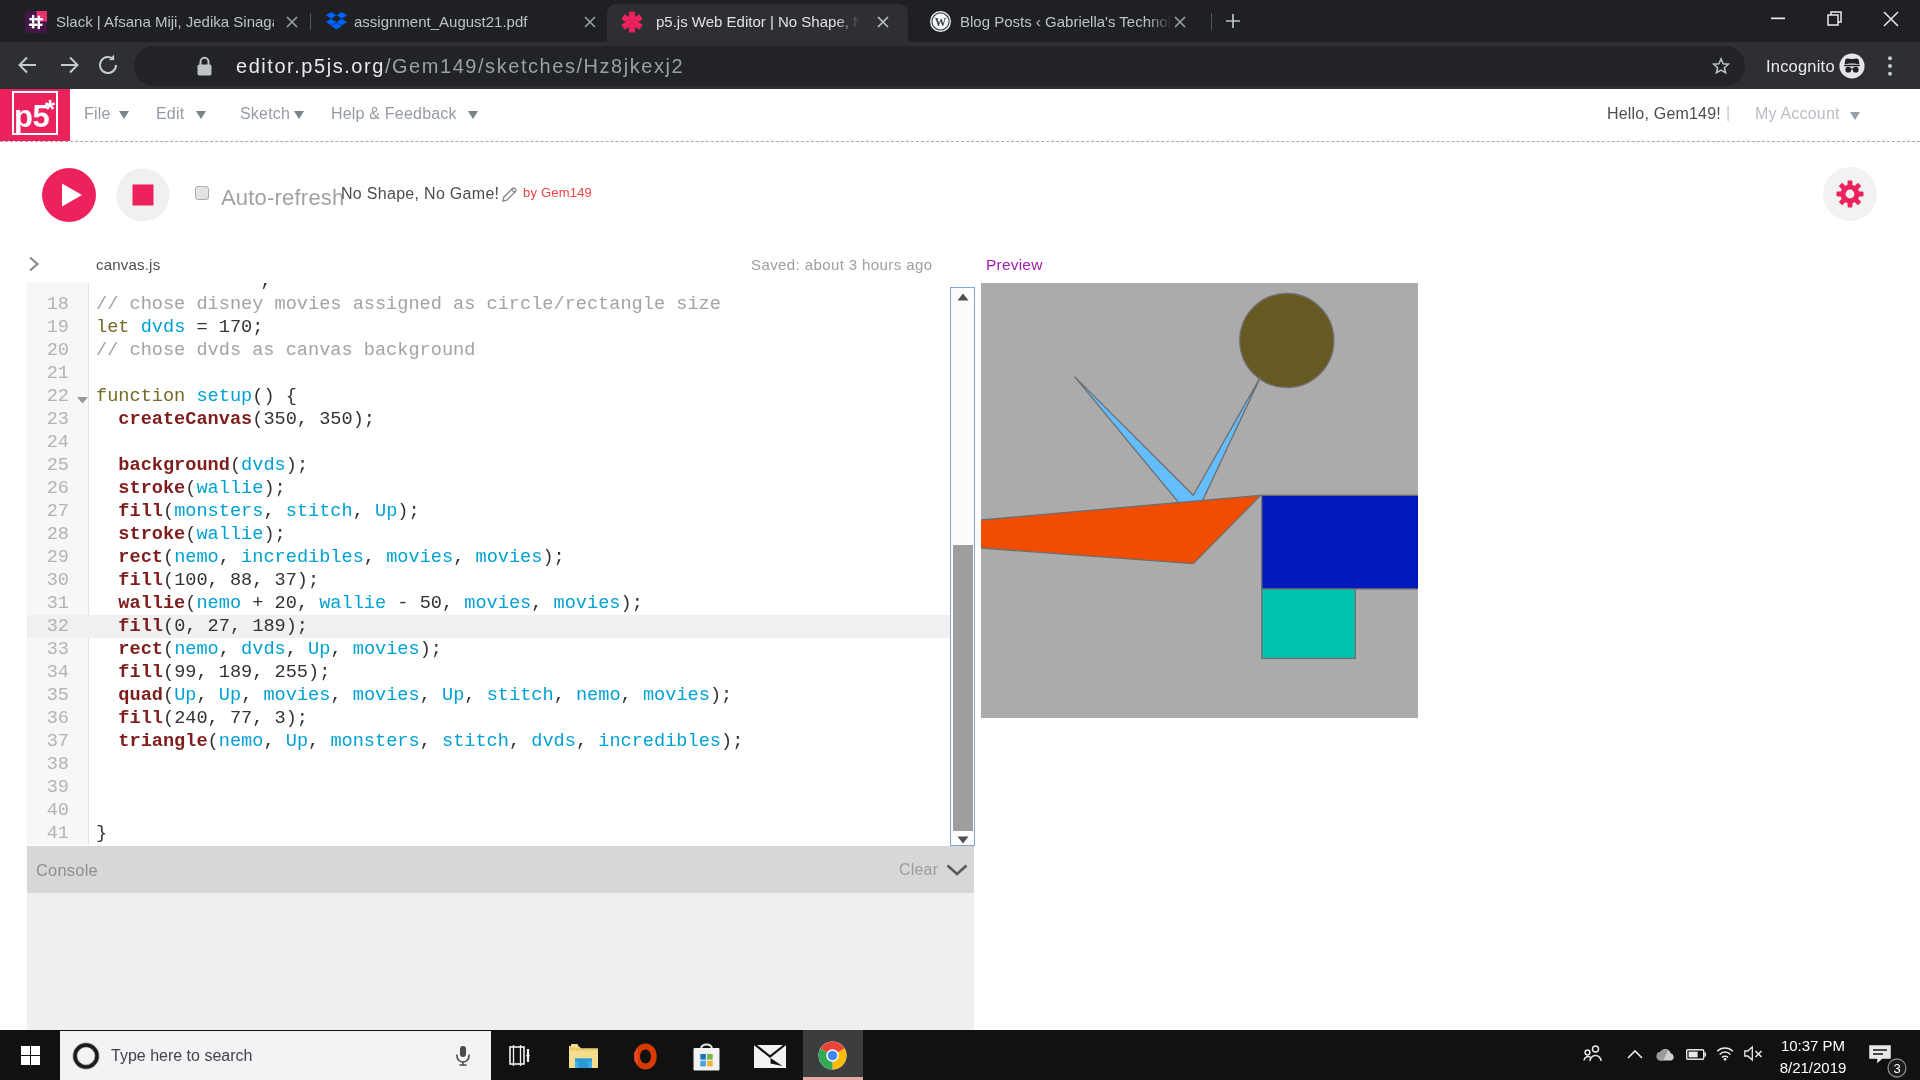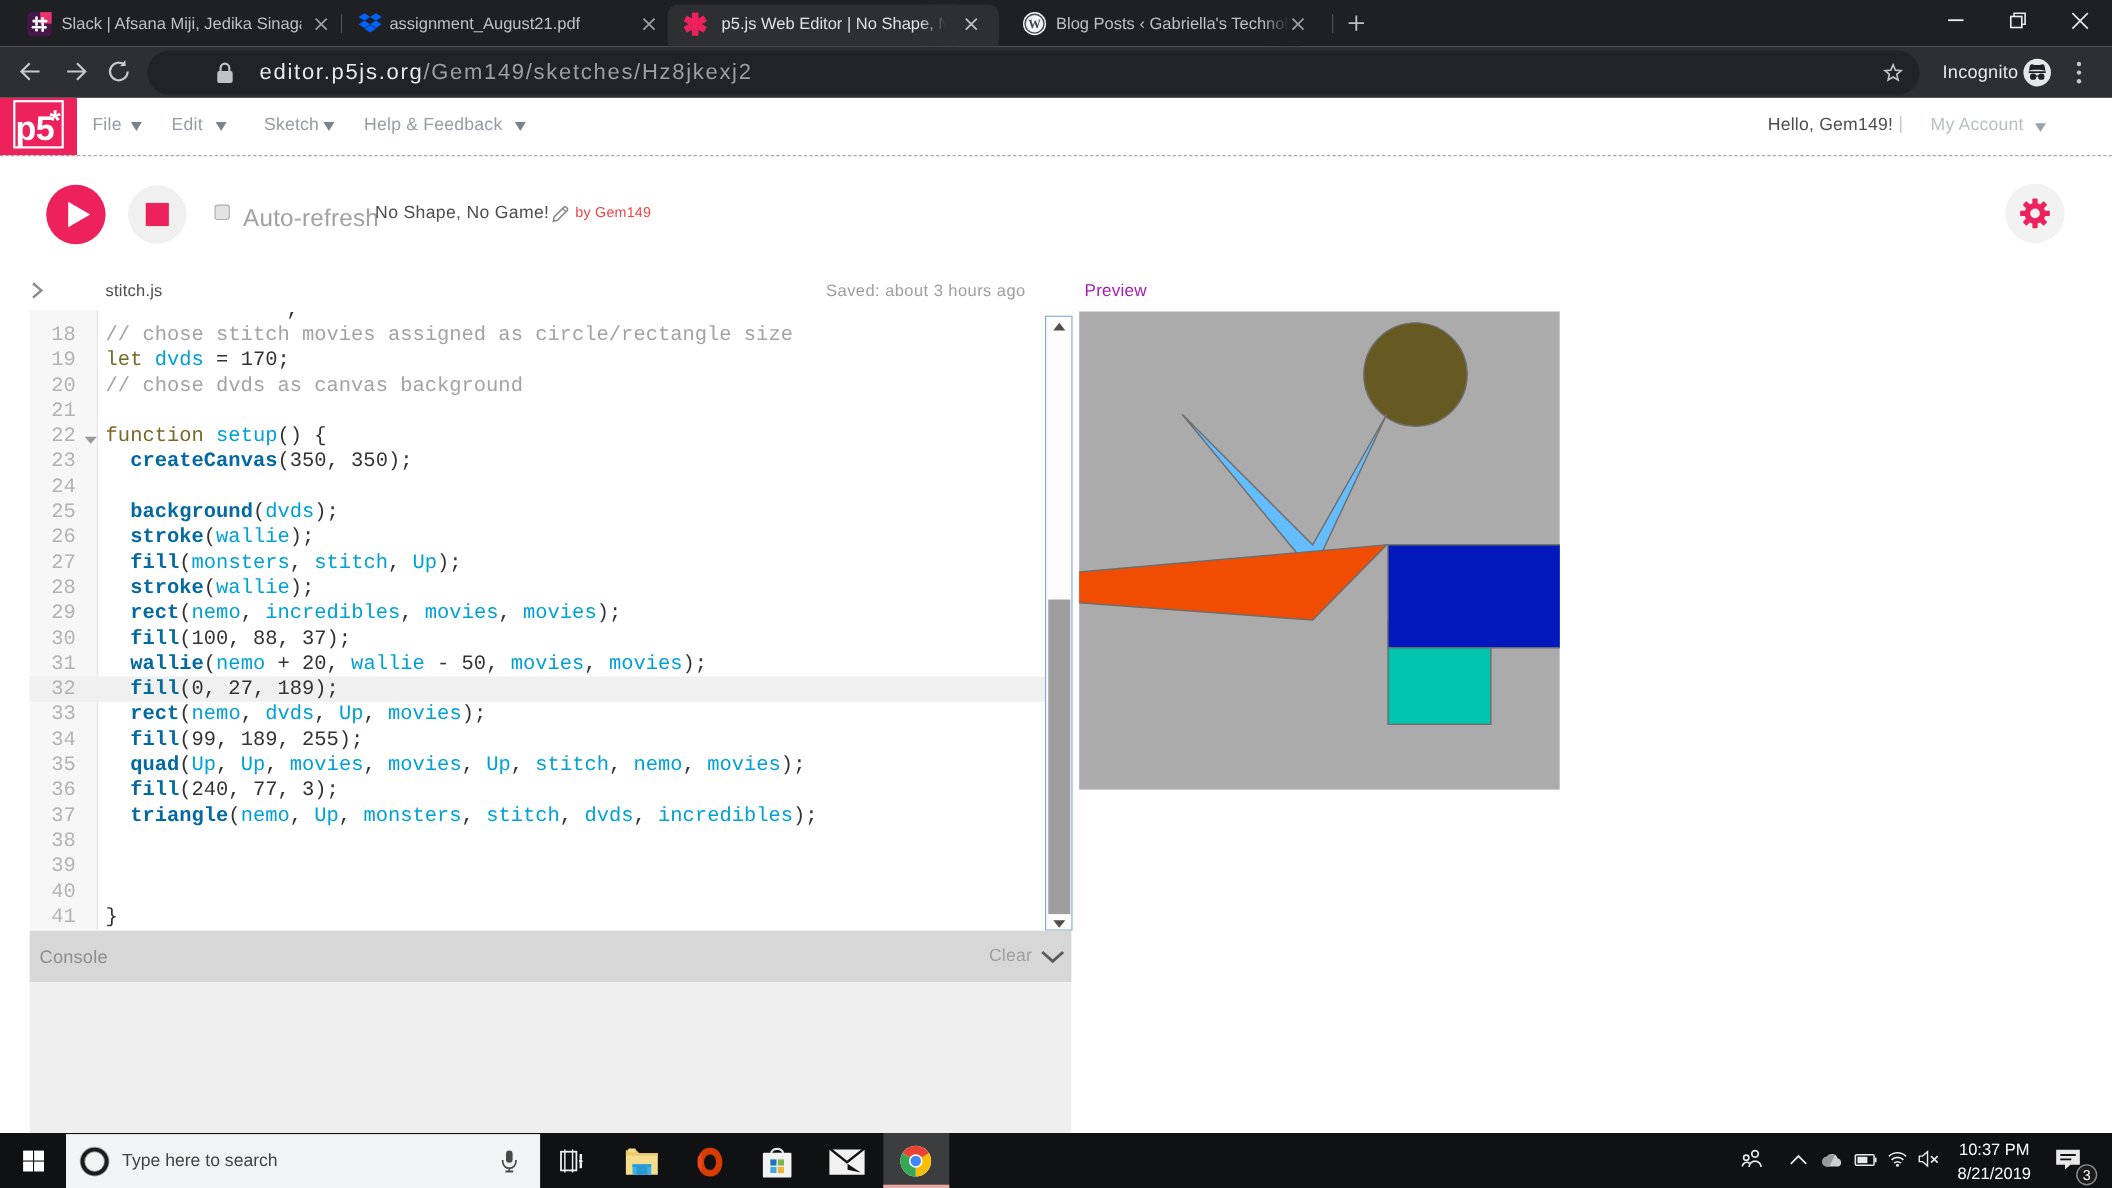--- a/index.html
+++ b/index.html
@@ -21,21 +21,21 @@
   .navitem { position:absolute; top:105px; font-size:16px; color:#959aa3; letter-spacing:.2px; }
   .caret { position:absolute; top:111px; width:0; height:0; border-left:5.5px solid transparent; border-right:5.5px solid transparent; border-top:8px solid #7c828a; }
   .hdrtxt { position:absolute; font-size:15px; letter-spacing:.2px; }
   #gutter { position:absolute; left:27px; top:282px; width:62px; height:563px; background:#f7f7f7; border-right:1px solid #e3e3e3; }
   #activeline { position:absolute; left:27px; top:615px; width:923px; height:23px; background:#f0f0f0; }
   #lnums { position:absolute; left:27px; top:282px; width:42px; height:563px; overflow:hidden; font-family:"Liberation Mono",monospace; font-size:18.6px; line-height:23px; color:#b3b3b3; text-align:right; }
   #code { position:absolute; left:96px; top:282px; width:854px; height:563px; overflow:hidden; font-family:"Liberation Mono",monospace; font-size:18.6px; line-height:23px; color:#333; white-space:pre; }
   .c { color:#a3a3a3; }
   .k { color:#766a26; }
   .v { color:#00a1d3; }
-  .f { color:#0369a1; font-weight:bold; }
+  .f { color:#7f1d1d; font-weight:bold; }
   #sbar { position:absolute; left:950px; top:287px; width:25px; height:559px; background:#fcfcfc; border:1px solid #7fa8d9; }
   #sthumb { position:absolute; left:952.5px; top:545px; width:20px; height:286px; background:#9e9e9e; }
   #conbar { position:absolute; left:27px; top:846px; width:947px; height:47px; background:#d7d7d7; }
   #conout { position:absolute; left:27px; top:893px; width:947px; height:137px; background:#efefef; }
   #taskbar { position:absolute; left:0; top:1030px; width:1920px; height:50px; background:#101113; }
   #search { position:absolute; left:60px; top:1031px; width:431px; height:49px; background:#f2f3f4; }
   #chromebtn { position:absolute; left:803px; top:1030px; width:60px; height:50px; background:#3c3d3f; }
   #chromeline { position:absolute; left:803px; top:1077px; width:60px; height:3px; background:#e8a8a4; }
   .clock { position:absolute; color:#fff; font-size:15px; width:80px; text-align:center; }
 </style>
@@ -203,21 +203,21 @@
     <rect x="35.5" y="25.6" width="6" height="4.8" rx="0.8"></rect>
    </g>
   </g>
  </g>
  <circle cx="28" cy="28" r="4.4" fill="#f2f2f2"></circle>
 </svg>
 
 <svg width="14" height="16" style="left:27px;top:256px" viewBox="0 0 14 16" fill="none" stroke="#8a8a8a" stroke-width="2.2">
  <path d="M3 1.5 L10.5 8 L3 14.5"></path>
 </svg>
-<div class="hdrtxt" style="left:96px;top:256px;color:#4d4d4d">stitch.js</div>
+<div class="hdrtxt" style="left:96px;top:256px;color:#4d4d4d">canvas.js</div>
 <div class="hdrtxt" style="left:751px;top:256px;color:#9e9e9e;letter-spacing:.4px">Saved: about 3 hours ago</div>
 <div class="hdrtxt" style="left:986px;top:256px;color:#a21caf;font-size:15.5px">Preview</div>
 
 <div id="gutter"></div>
 <div id="activeline"></div>
 <div id="lnums">
     <div style="margin-top:-12px">&nbsp;
 18
 19
 20
@@ -238,21 +238,21 @@
 35
 36
 37
 38
 39
 40
 41</div>
   </div>
 
 <div id="code"><div style="margin-top:-12px"><span style="position:relative;left:164.5px">,</span>
-<span class="c">// chose stitch movies assigned as circle/rectangle size</span>
+<span class="c">// chose disney movies assigned as circle/rectangle size</span>
 <span class="k">let</span> <span class="v">dvds</span> = 170;
 <span class="c">// chose dvds as canvas background</span>
 
 <span class="k">function</span> <span class="v">setup</span>() {
   <span class="f">createCanvas</span>(350, 350);
 
   <span class="f">background</span>(<span class="v">dvds</span>);
   <span class="f">stroke</span>(<span class="v">wallie</span>);
   <span class="f">fill</span>(<span class="v">monsters</span>, <span class="v">stitch</span>, <span class="v">Up</span>);
   <span class="f">stroke</span>(<span class="v">wallie</span>);

